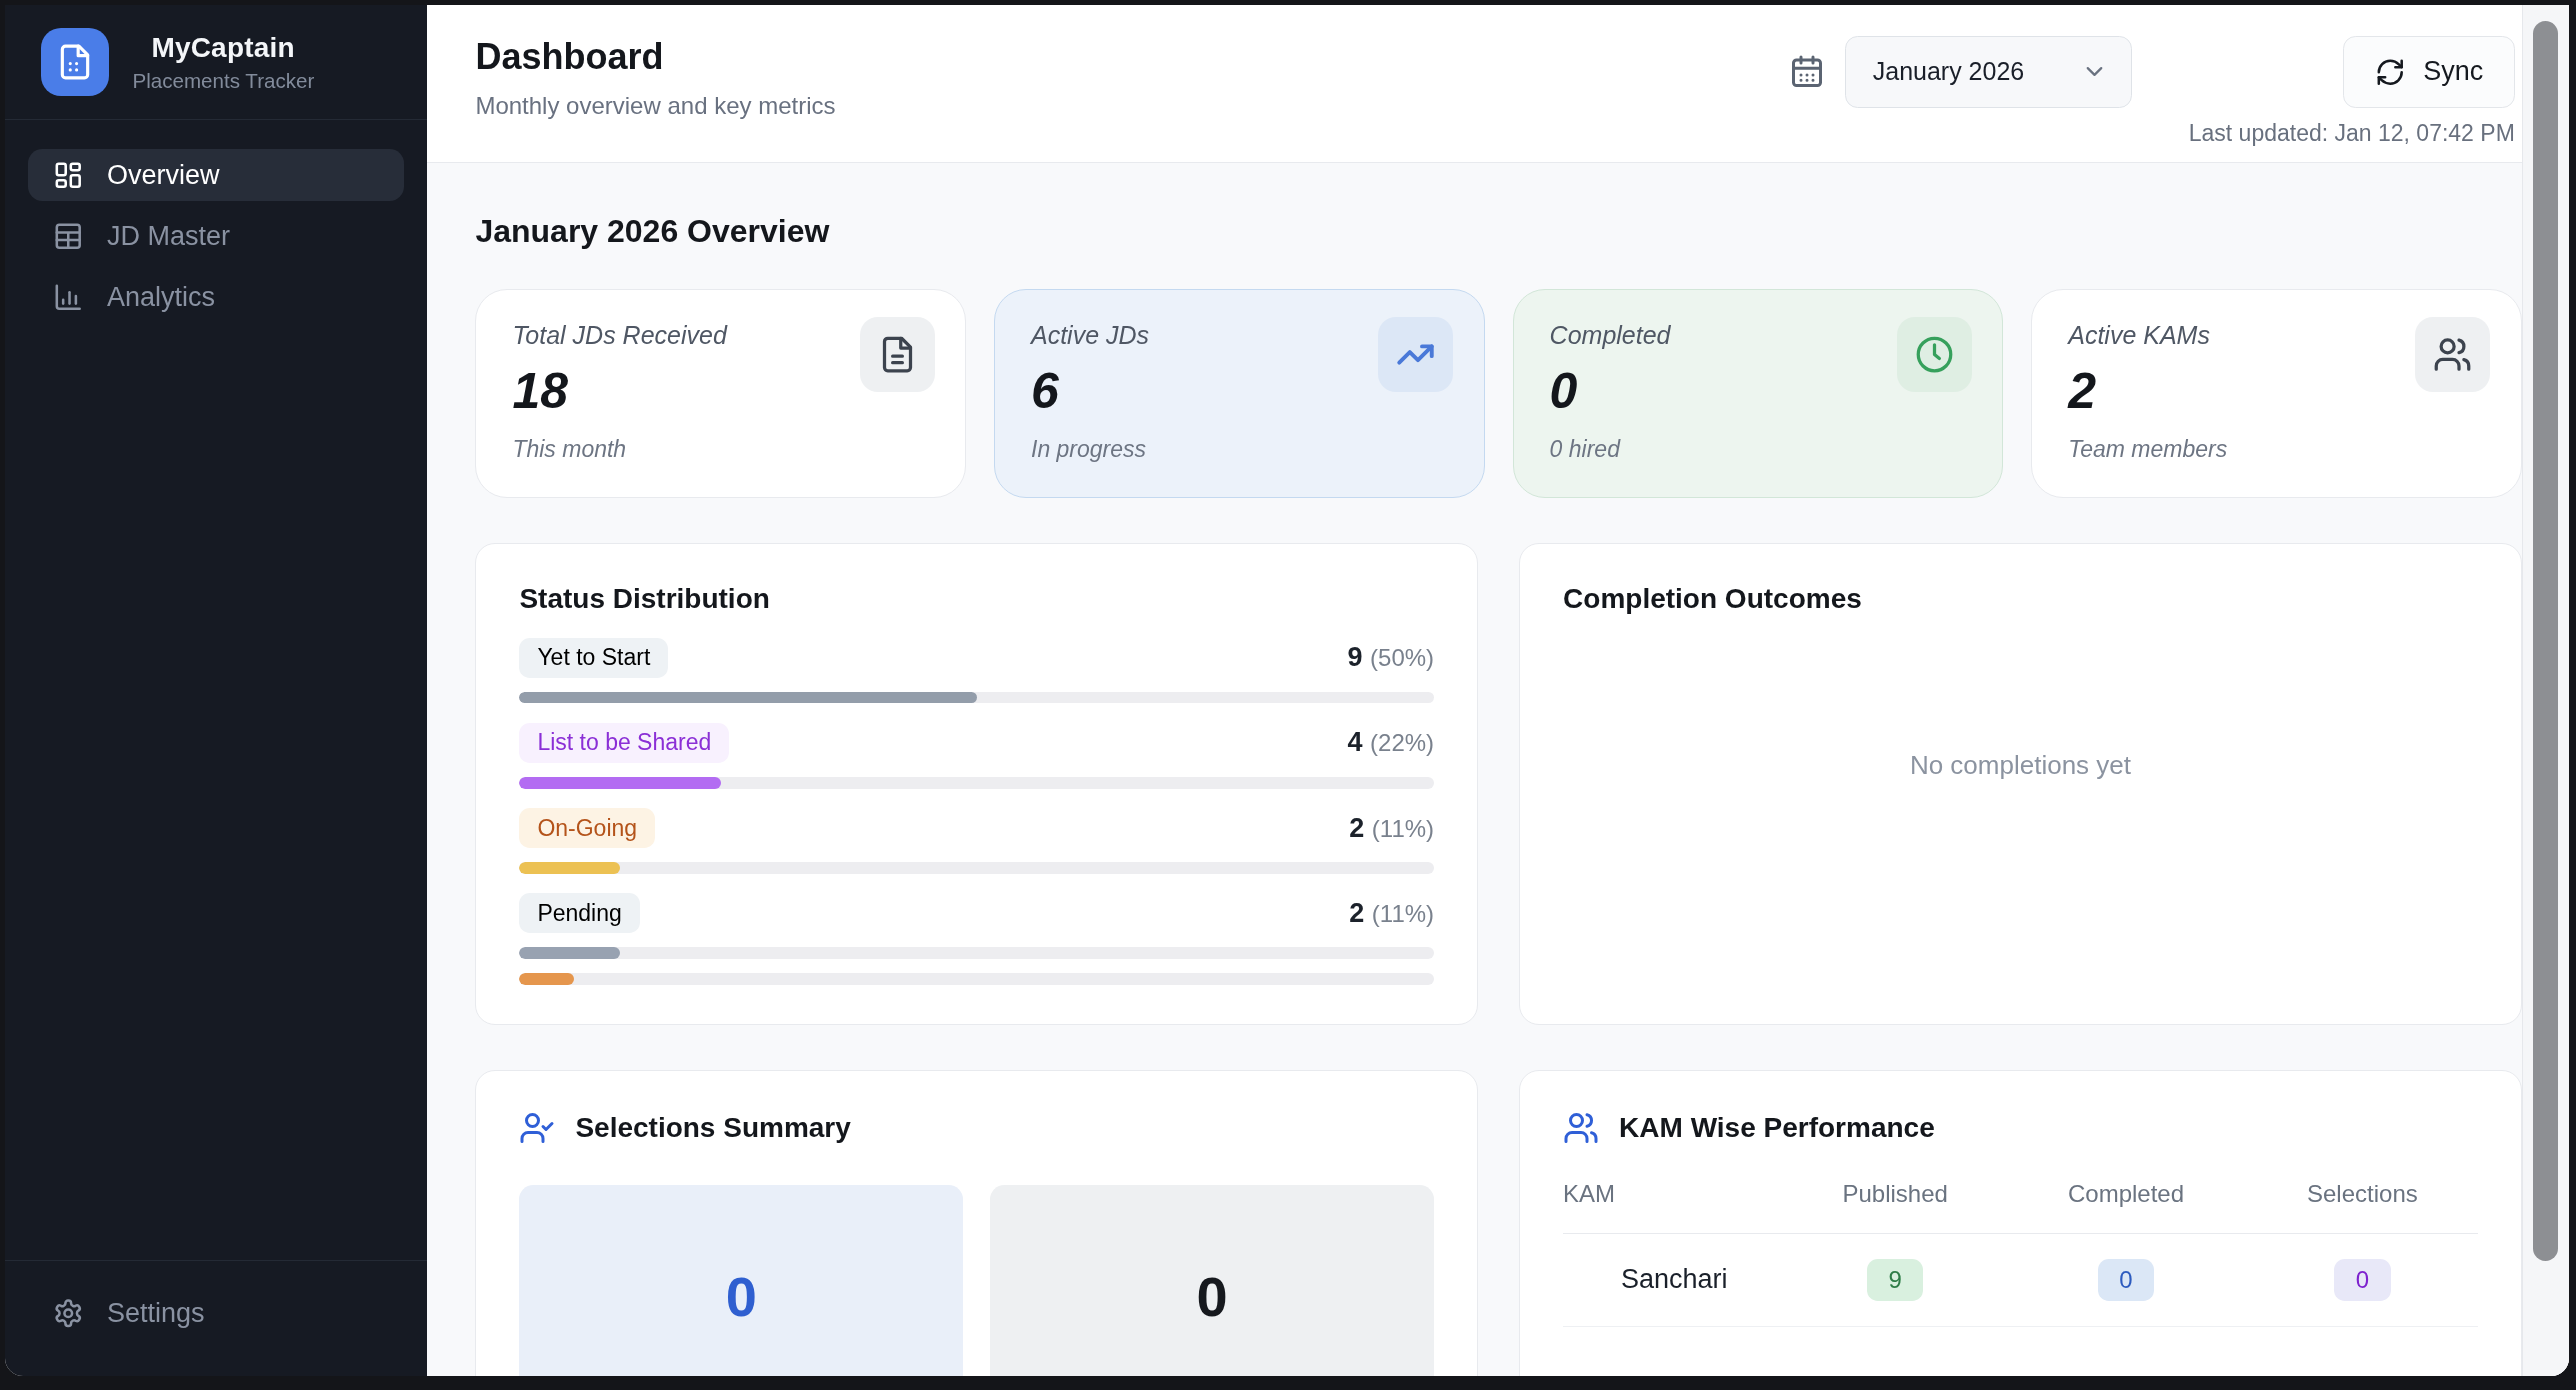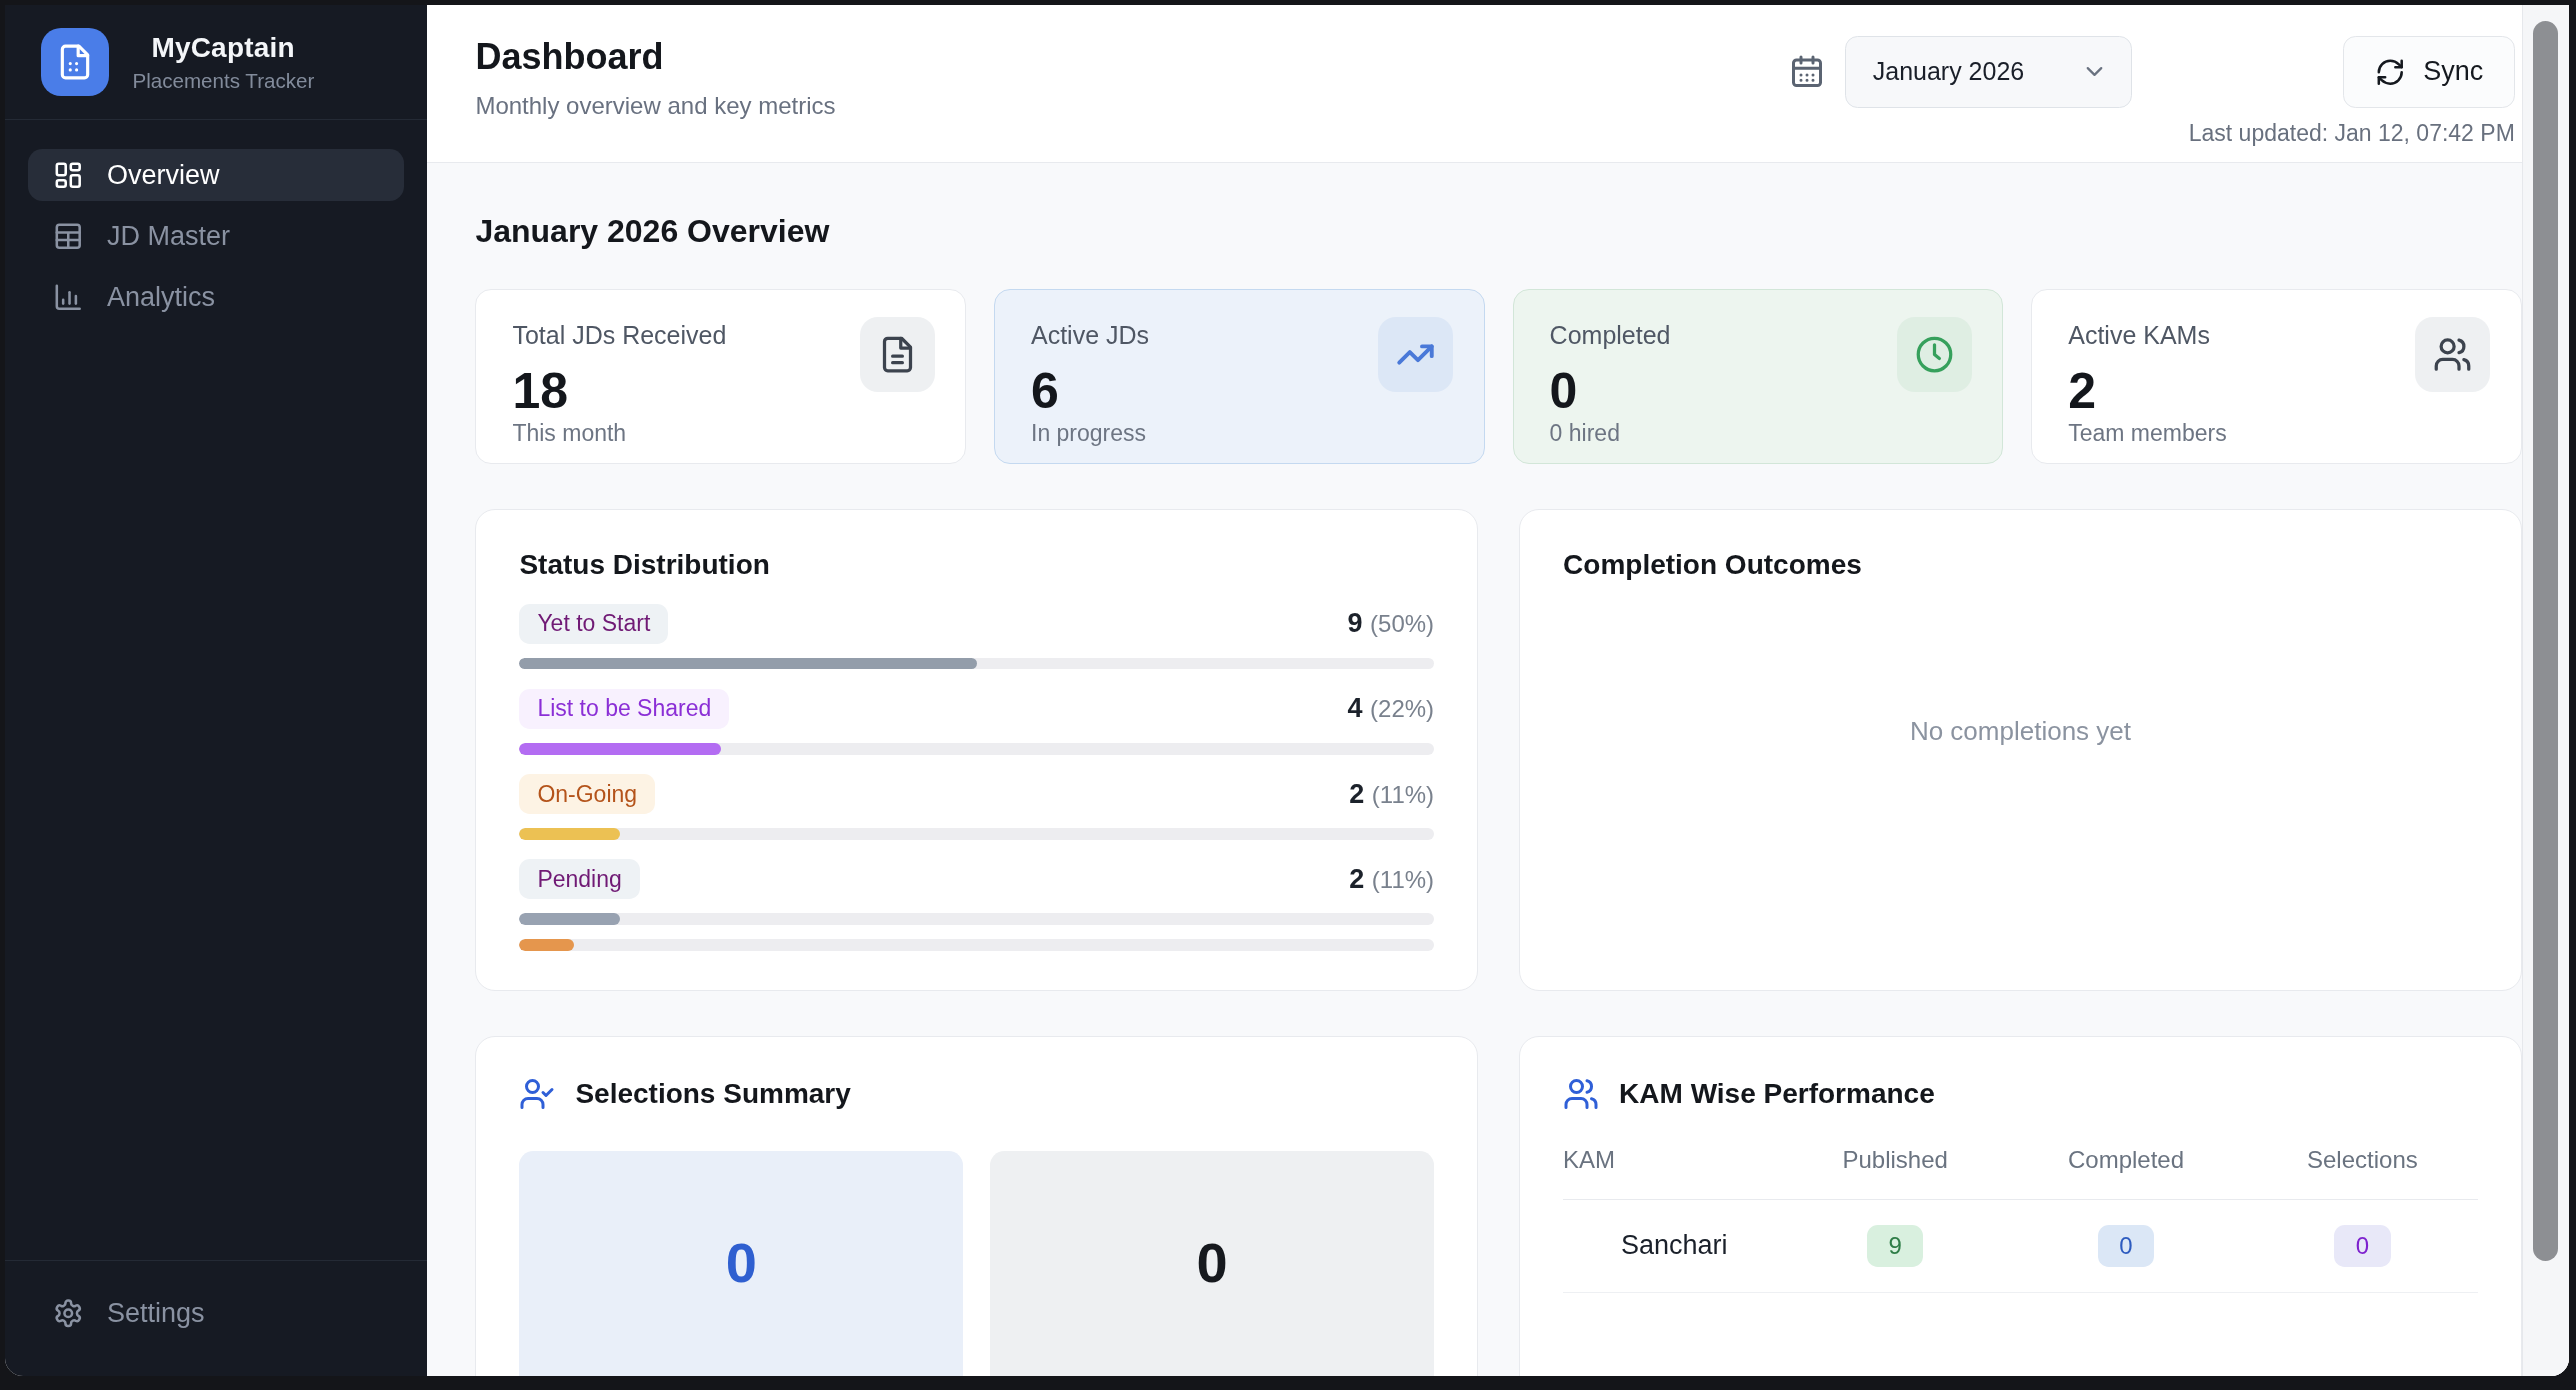--- a/index.html
+++ b/index.html
@@ -40,40 +40,40 @@
     display:flex; align-items:center; gap:18px; padding:0 30.5px; font-size:27px; font-weight:500;
     color:#15191f; cursor:pointer; }
   .last-updated { font-size:23px; color:#68707e; margin-top:12.6px; white-space:nowrap; }
 
   .content { flex:1; padding:50px 47px 0 48px; overflow:hidden; }
   .ov-title { font-size:32px; font-weight:bold; color:#14171c; }
   .ov-sub { font-size:25px; color:#5f6773; margin-top:12.6px; }
 
   
   .cards-row { display:flex; gap:28px; margin-top:39px; }
-  .m-card { flex:1; height:175px; background:#ffffff; border:1.8px solid #e8eaee; border-radius:16px;
-    padding:30.5px 36px; position:relative; display:flex; flex-direction:column; }
+  .m-card { flex:1; height:209px; background:#ffffff; border:1.8px solid #e8eaee; border-radius:32px;
+    padding:30.5px 36px; position:relative; display:flex; flex-direction:column;font-style:italic; }
   .m-card.blue { background:#ecf2fa; border-color:#c4d9f0; }
   .m-card.green { background:#edf5ef; border-color:#d2e6d8; }
   .m-label { font-size:25px; color:#4f5764; }
   .m-value { font-size:50px; font-weight:bold; color:#14171c; margin-top:12.6px; }
   .m-foot { font-size:23px; color:#6d7583; margin-top:auto; padding-bottom:3.6px; }
   .m-chip { position:absolute; top:27px; right:30.5px; width:75px; height:75px; border-radius:18px;
     display:flex; align-items:center; justify-content:center; background:#eef0f2; color:#3c434e; }
   .m-card.blue .m-chip { background:#dce7f6; color:#4a79d8; }
   .m-card.green .m-chip { background:#dfeee3; color:#36a05c; }
 
   
   .row2 { display:grid; grid-template-columns:1fr 1fr; gap:41px; margin-top:45px; }
   .panel { background:#ffffff; border:1.8px solid #e8eaee; border-radius:20px; padding:39px 43px; }
   .panel-title { font-size:28px; font-weight:bold; color:#14171c; }
   .status-rows { margin-top:23px; }
   .s-row-top { display:flex; align-items:center; justify-content:space-between; height:39px; margin-top:20px; }
   .s-badge { font-size:23px; padding:6.3px 18px; border-radius:10.8px; }
-  .b-yts,.b-pending { background:#eef2f5; color:#701a75; }
+  .b-yts,.b-pending { background:#eef2f5; color:#000000; }
   .b-list { background:#f8f1fe; color:#8b2fd6; }
   .b-ongoing { background:#fdf3e4; color:#b4531a; }
   .b-noopt { background:#fcf5e8; color:#c05a20; }
   .s-val { font-size:27px; font-weight:bold; color:#1c222b; }
   .s-pct { font-size:24px; font-weight:normal; color:#79818d; }
   .s-track { height:11.7px; background:#ededf0; border-radius:7.2px; margin-top:14.4px; overflow:hidden; }
   .s-fill { height:100%; border-radius:7.2px; }
   .f-yts { background:#939daa; } .f-list { background:#b36cf2; } .f-ongoing { background:#ecc153; }
   .f-pending { background:#98a2b1; } .f-noopt { background:#e5964d; }
   .empty-text { text-align:center; font-size:26px; color:#8b93a0; margin-top:135px; }

